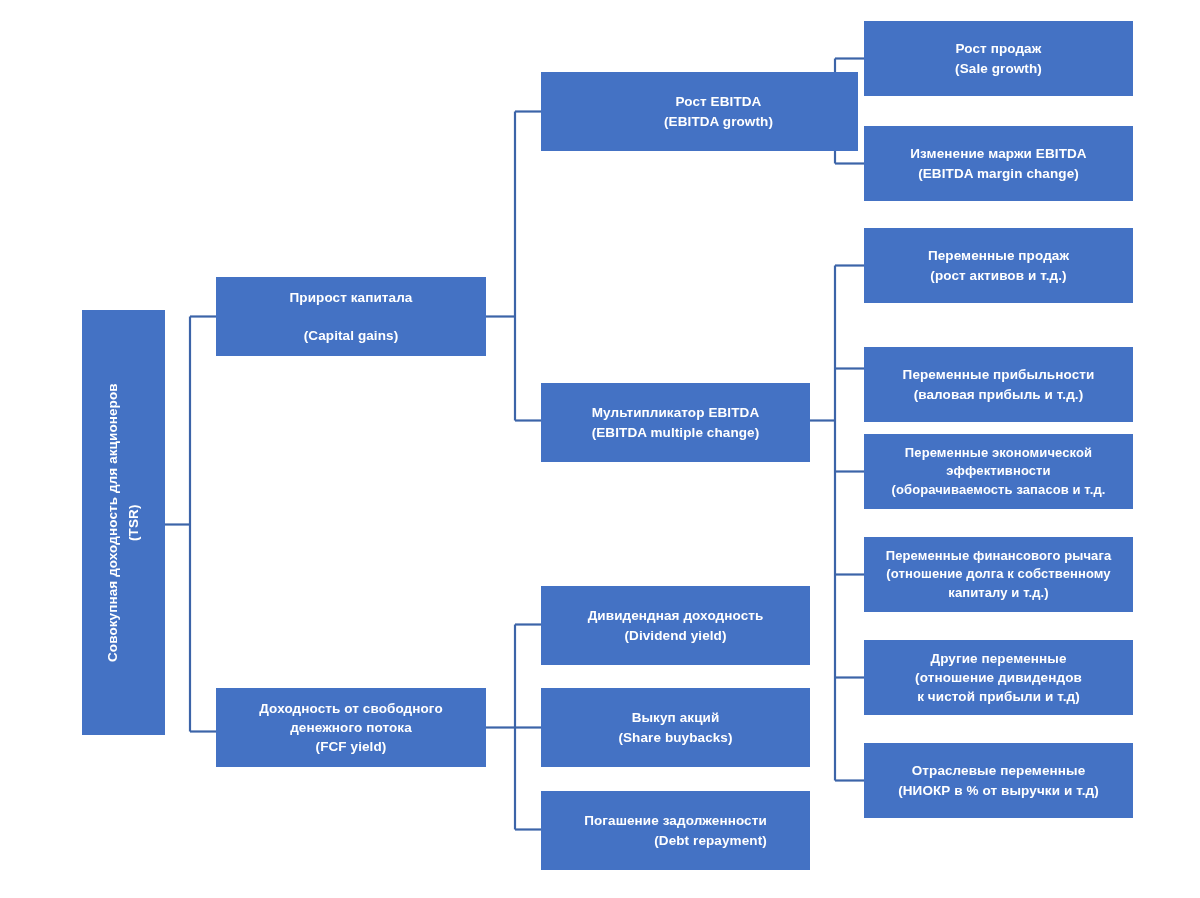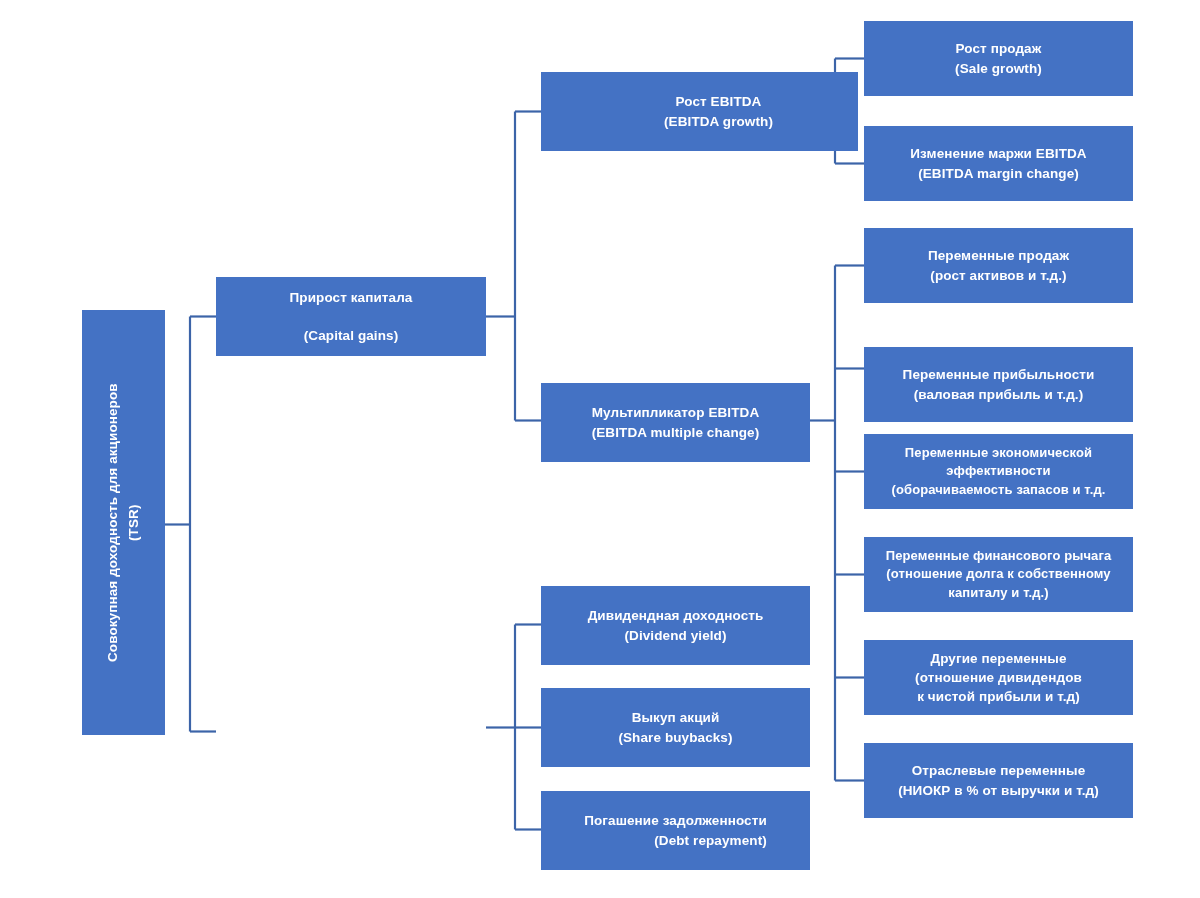--- a/index.html
+++ b/index.html
@@ -102,20 +102,23 @@
     <line x1="835" y1="780.5" x2="864" y2="780.5"></line>
   </svg>
 
   <div class="node root" style="left:82px; top:310px; width:83px; height:425px;">Совокупная доходность для акционеров
 (TSR)</div>
 
   <div class="node" style="left:216px; top:277px; width:270px; height:79px;">Прирост капитала
 
 (Capital gains)</div>
 
+  <div class="node" style="left:216px; top:688px; width:270px; height:79px;">Доходность от свободного
+денежного потока
+(FCF yield)</div>
 
   <div class="node" style="left:541px; top:72px; width:317px; height:79px;padding-left:41px;">Рост EBITDA
 (EBITDA growth)</div>
 
   <div class="node" style="left:541px; top:383px; width:269px; height:79px;">Мультипликатор EBITDA
 (EBITDA multiple change)</div>
 
   <div class="node" style="left:541px; top:586px; width:269px; height:79px;">Дивидендная доходность
 (Dividend yield)</div>
 

